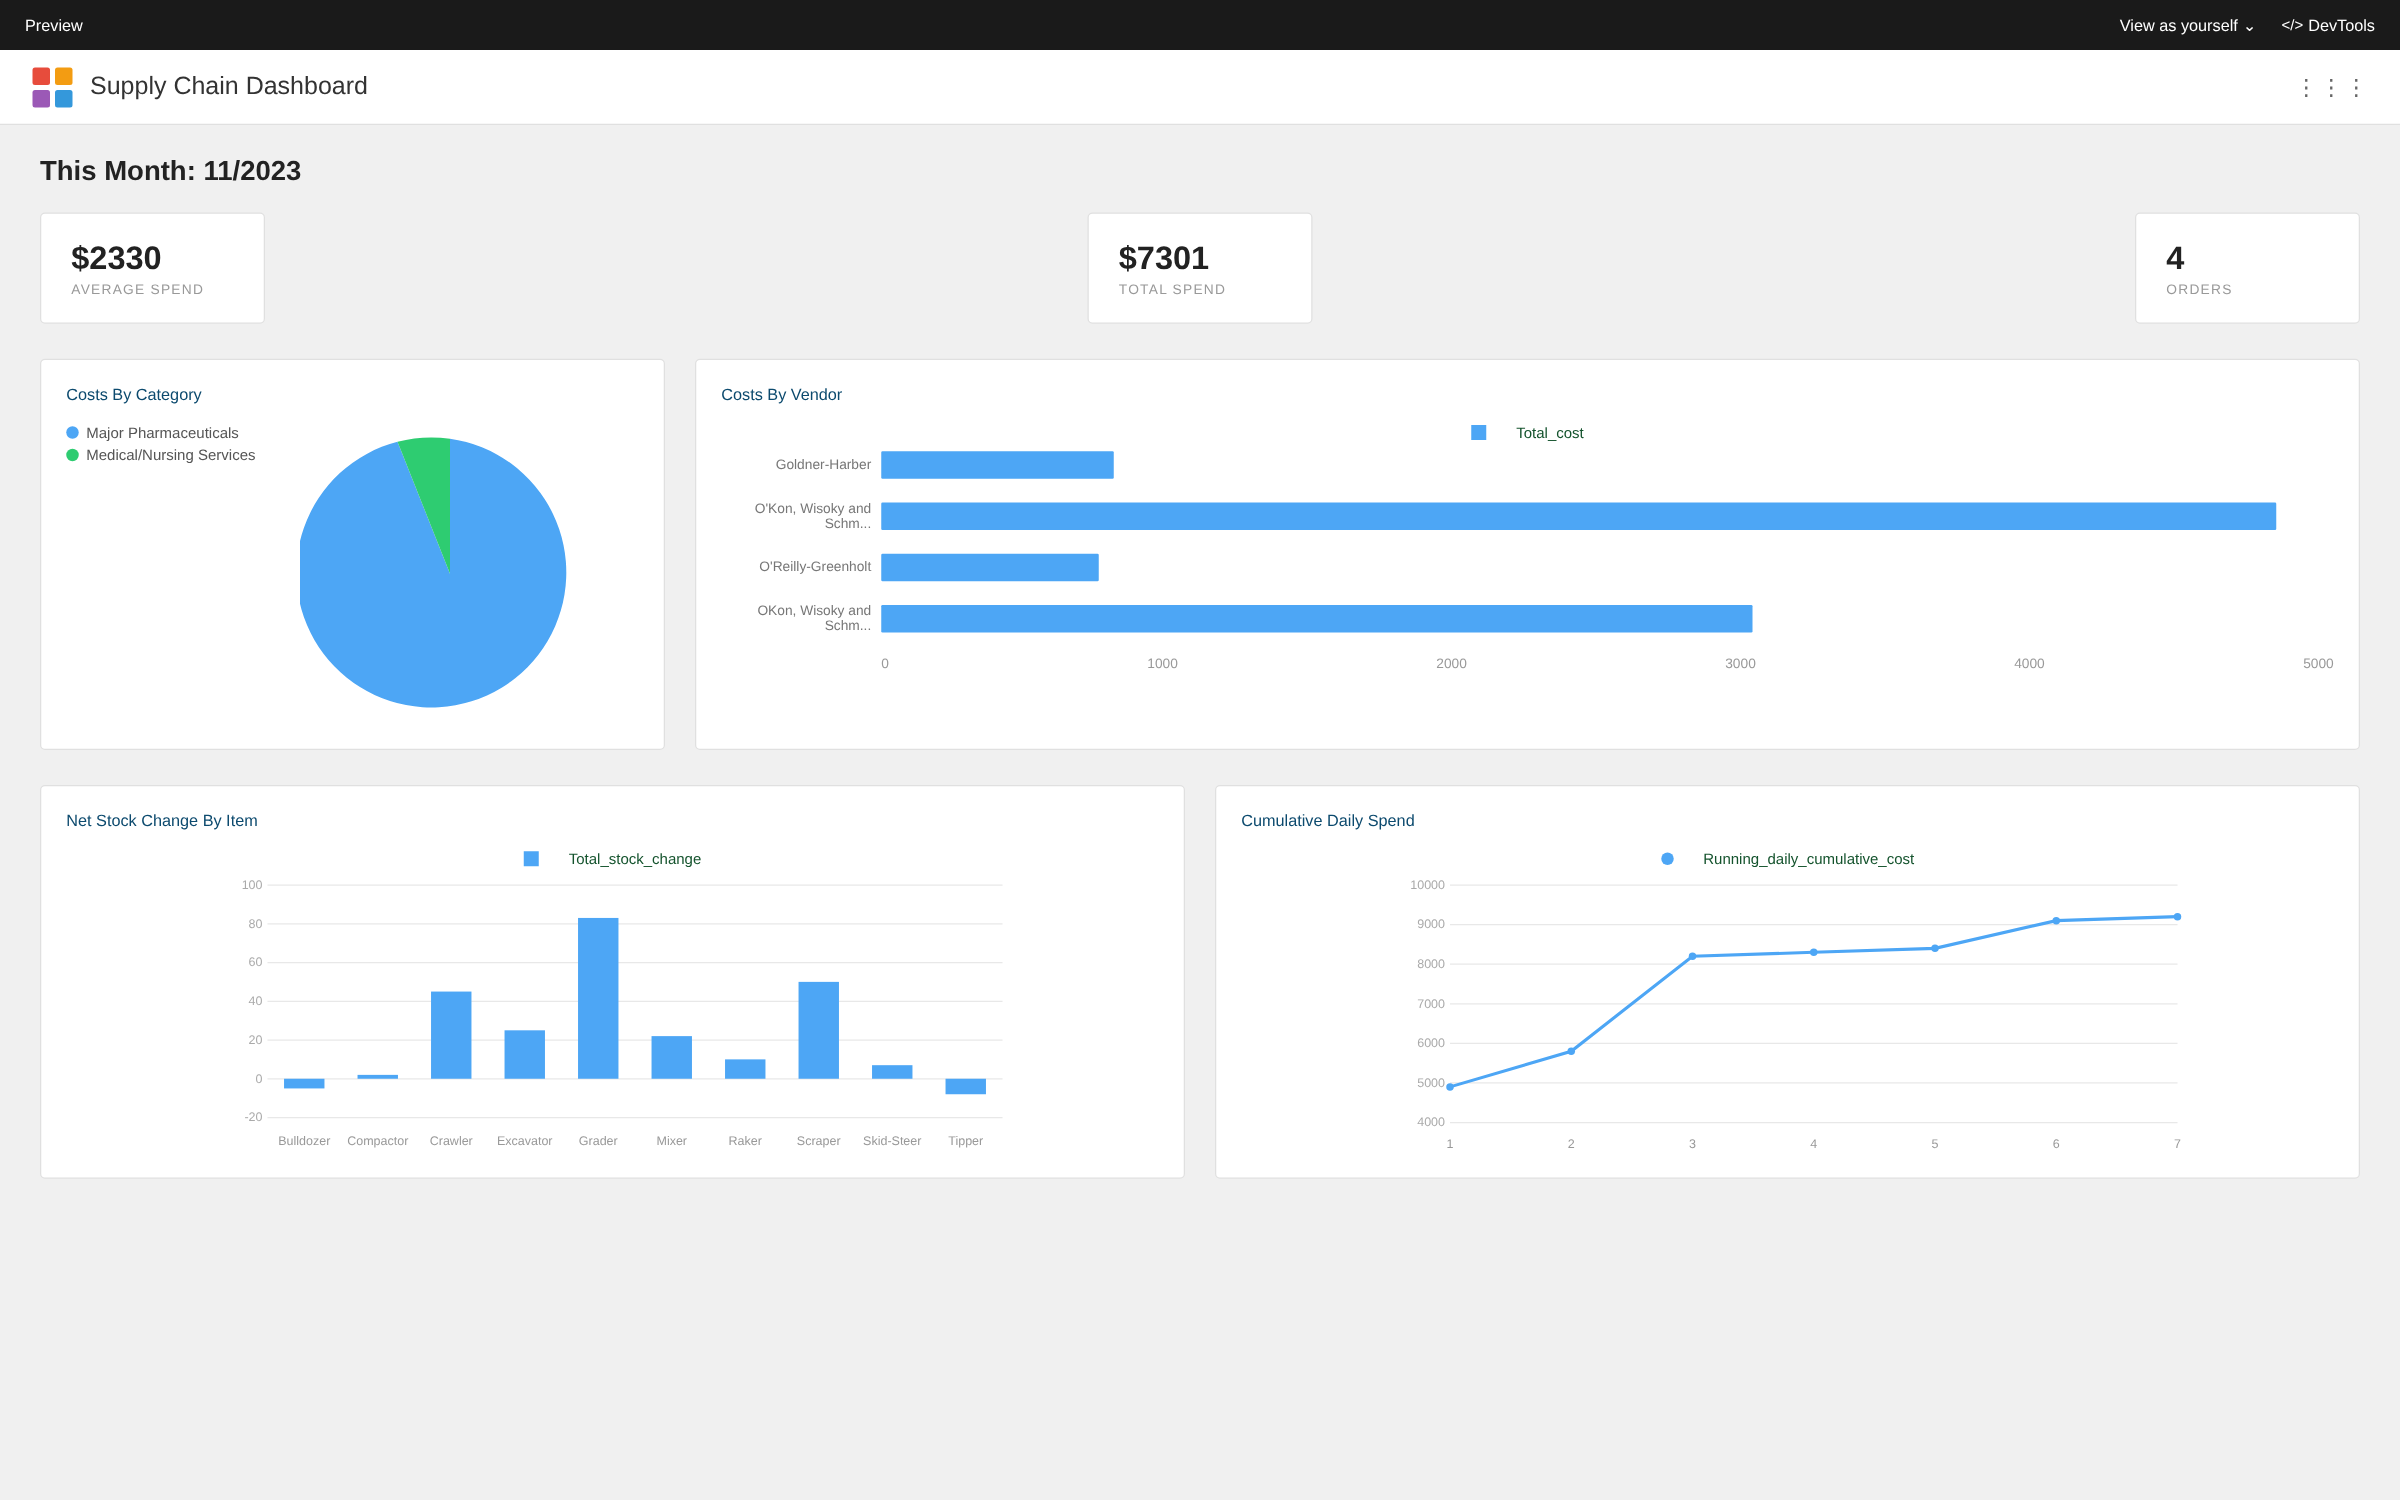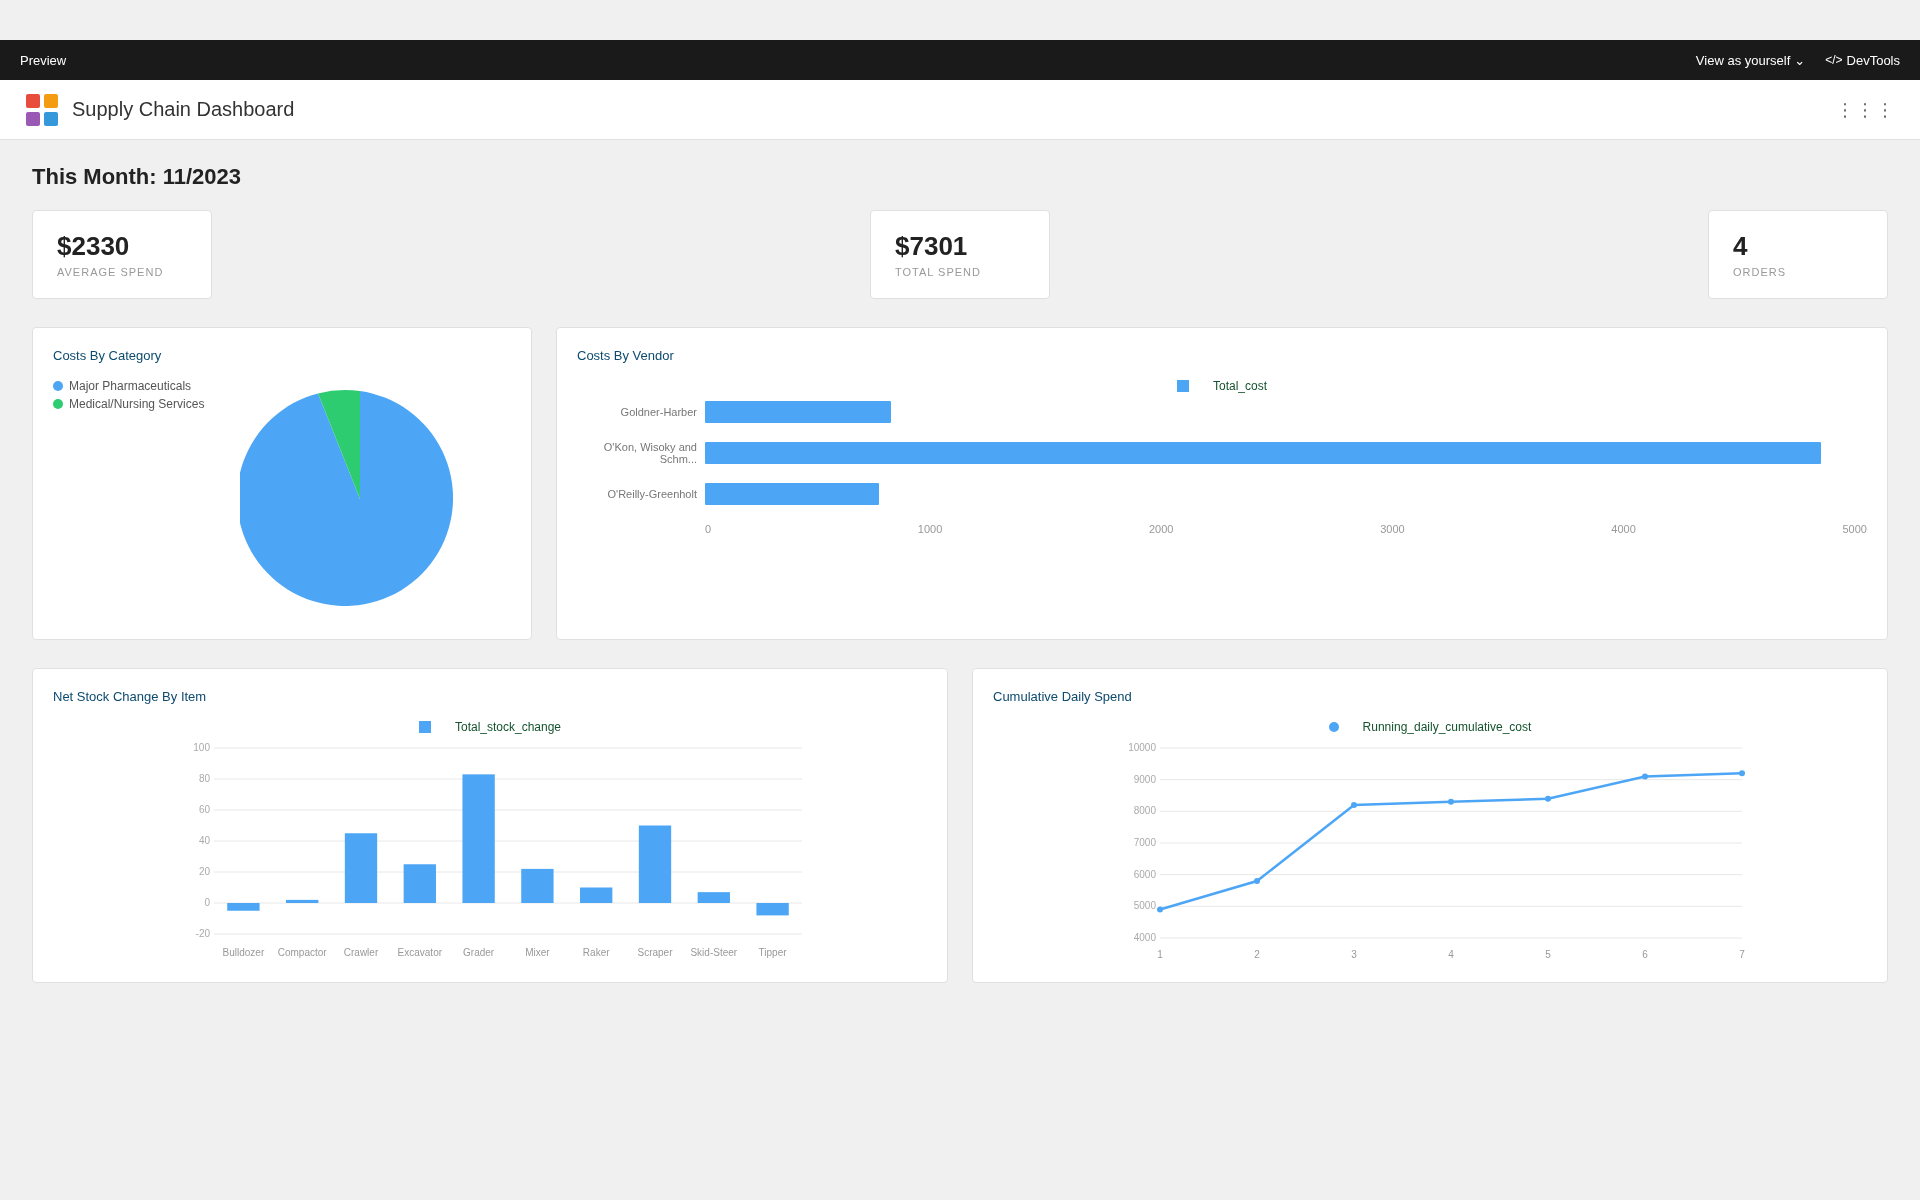--- a/index.html
+++ b/index.html
@@ -8,21 +8,20 @@
     
     .topbar {
       background: #1a1a1a;
       color: #fff;
       height: 40px;
       display: flex;
       align-items: center;
       justify-content: space-between;
       padding: 12px 20px;
       font-size: 13px;
-      margin-top: 40px;
     }
     .topbar-right {
       display: flex;
       align-items: center;
       gap: 20px;
     }
     .view-as-yourself {
       display: flex;
       align-items: center;
       gap: 4px;
@@ -311,20 +310,26 @@
           <div class="hbar-row">
             <div class="hbar-label">O'Kon, Wisoky and Schm...</div>
             <div class="hbar-track">
               <div class="hbar-fill" style="width: 96%;"></div>
             </div>
           </div>
           <div class="hbar-row">
             <div class="hbar-label">O'Reilly-Greenholt</div>
             <div class="hbar-track">
               <div class="hbar-fill" style="width: 15%;"></div>
+            </div>
+          </div>
+          <div class="hbar-row">
+            <div class="hbar-label">OKon, Wisoky and Schm...</div>
+            <div class="hbar-track">
+              <div class="hbar-fill" style="width: 60%;"></div>
             </div>
           </div>
           <div class="hbar-xaxis">
             <span>0</span>
             <span>1000</span>
             <span>2000</span>
             <span>3000</span>
             <span>4000</span>
             <span>5000</span>
           </div>

